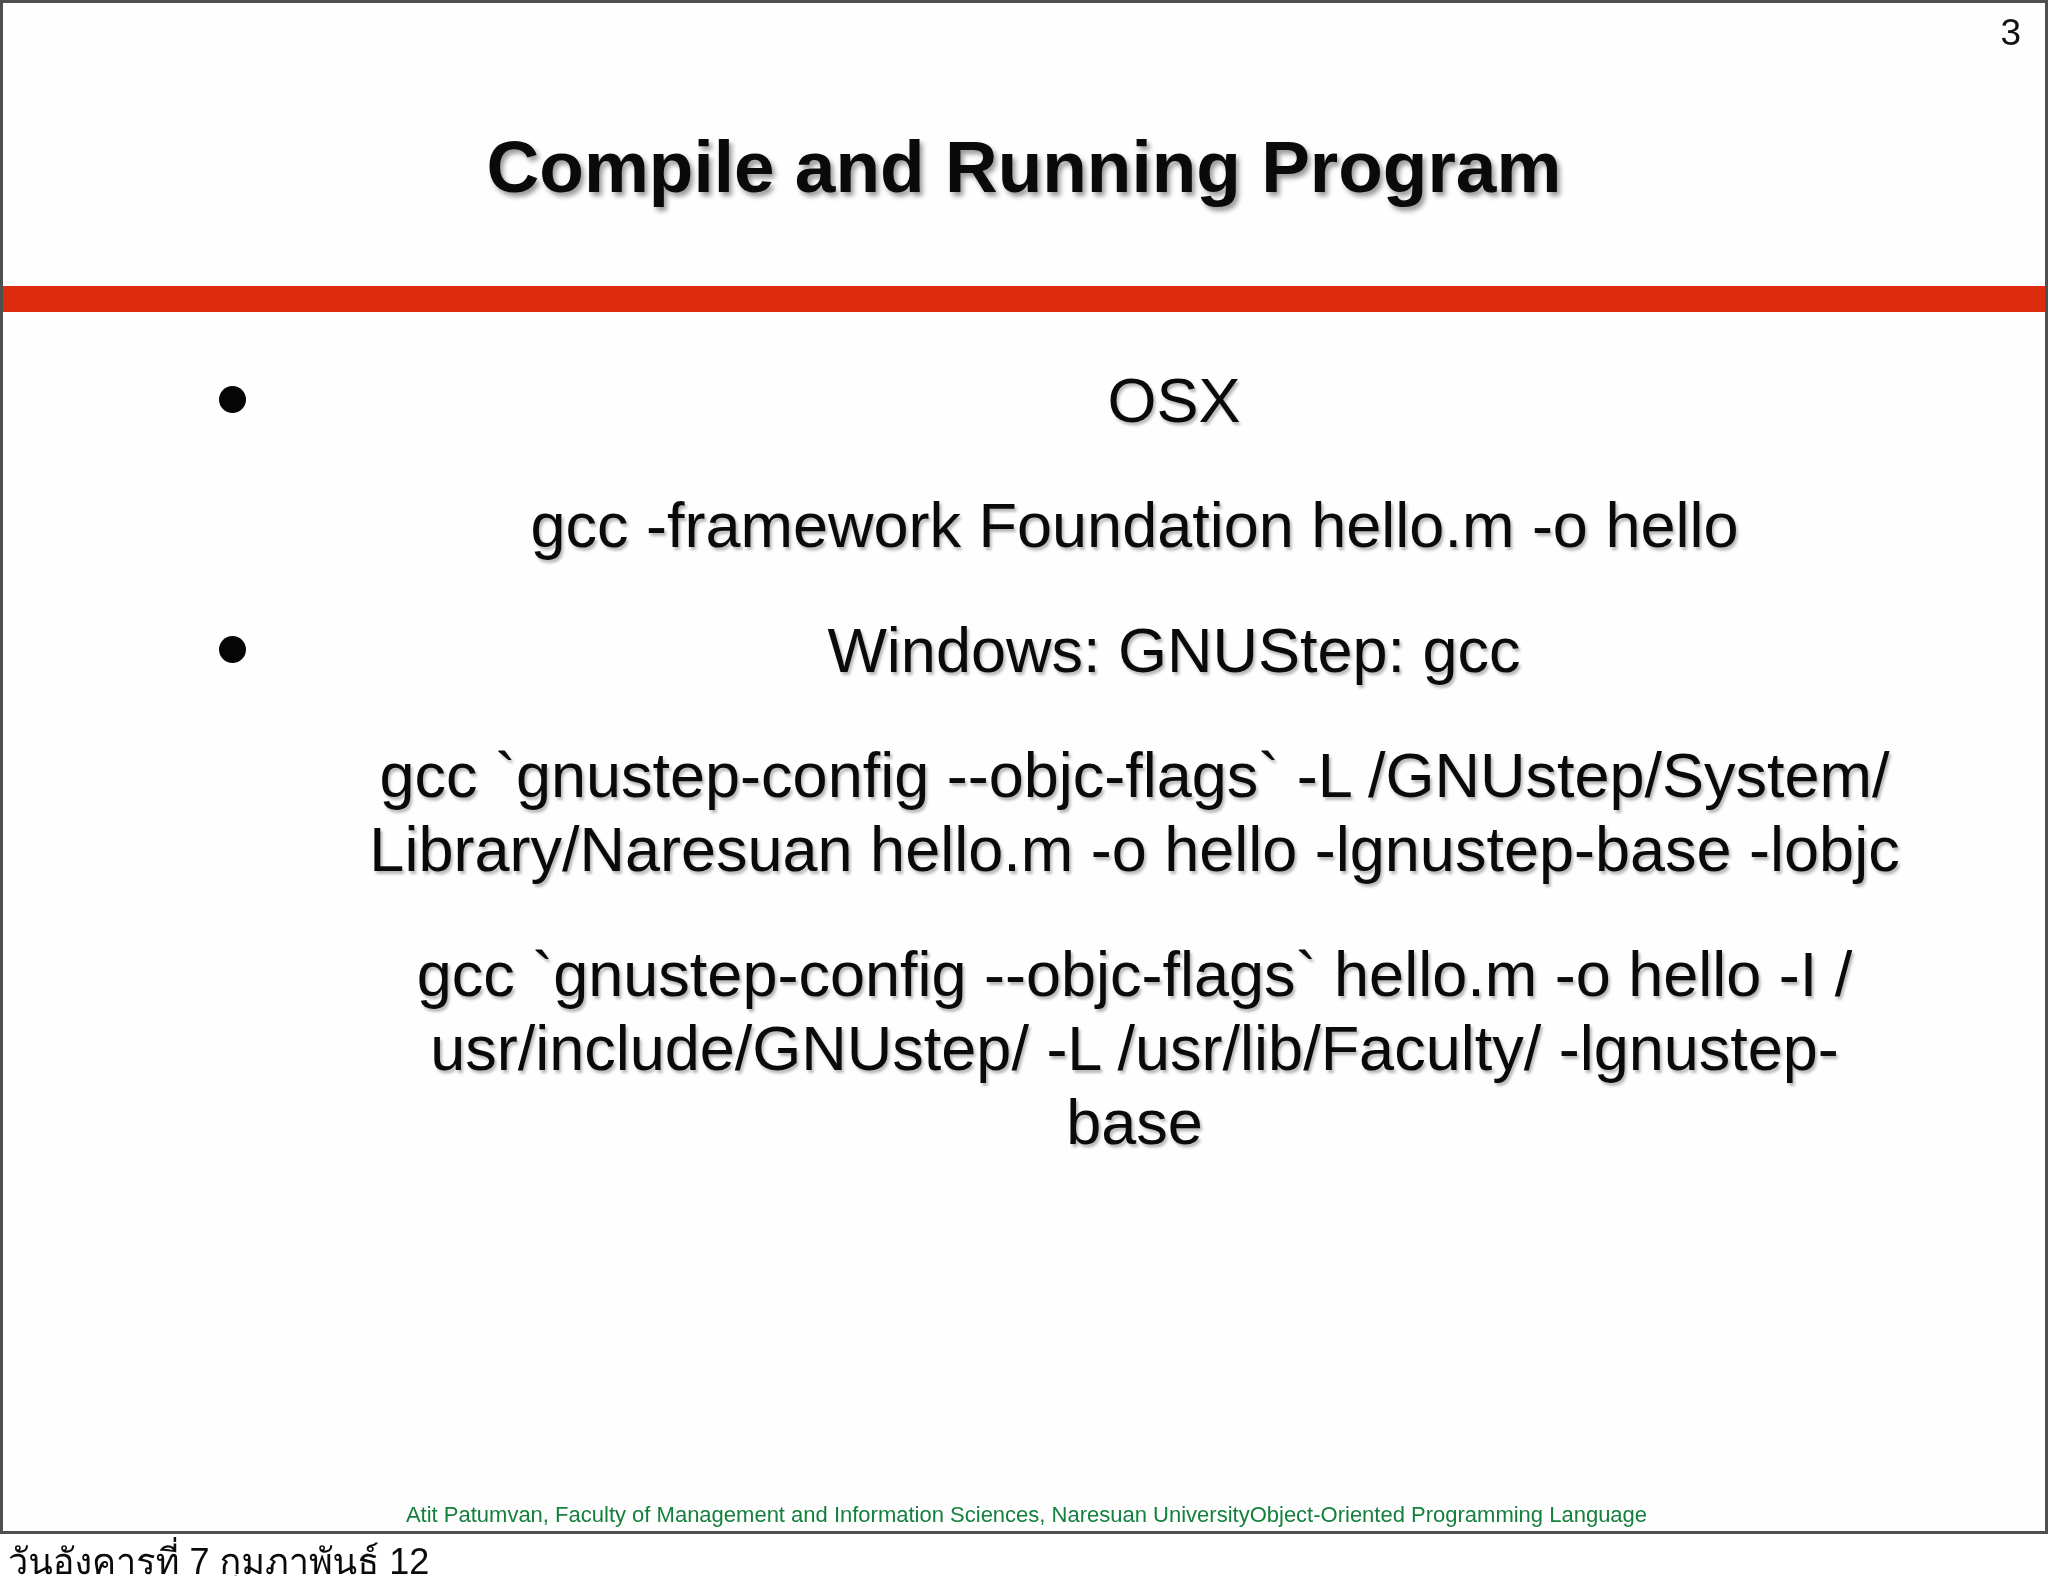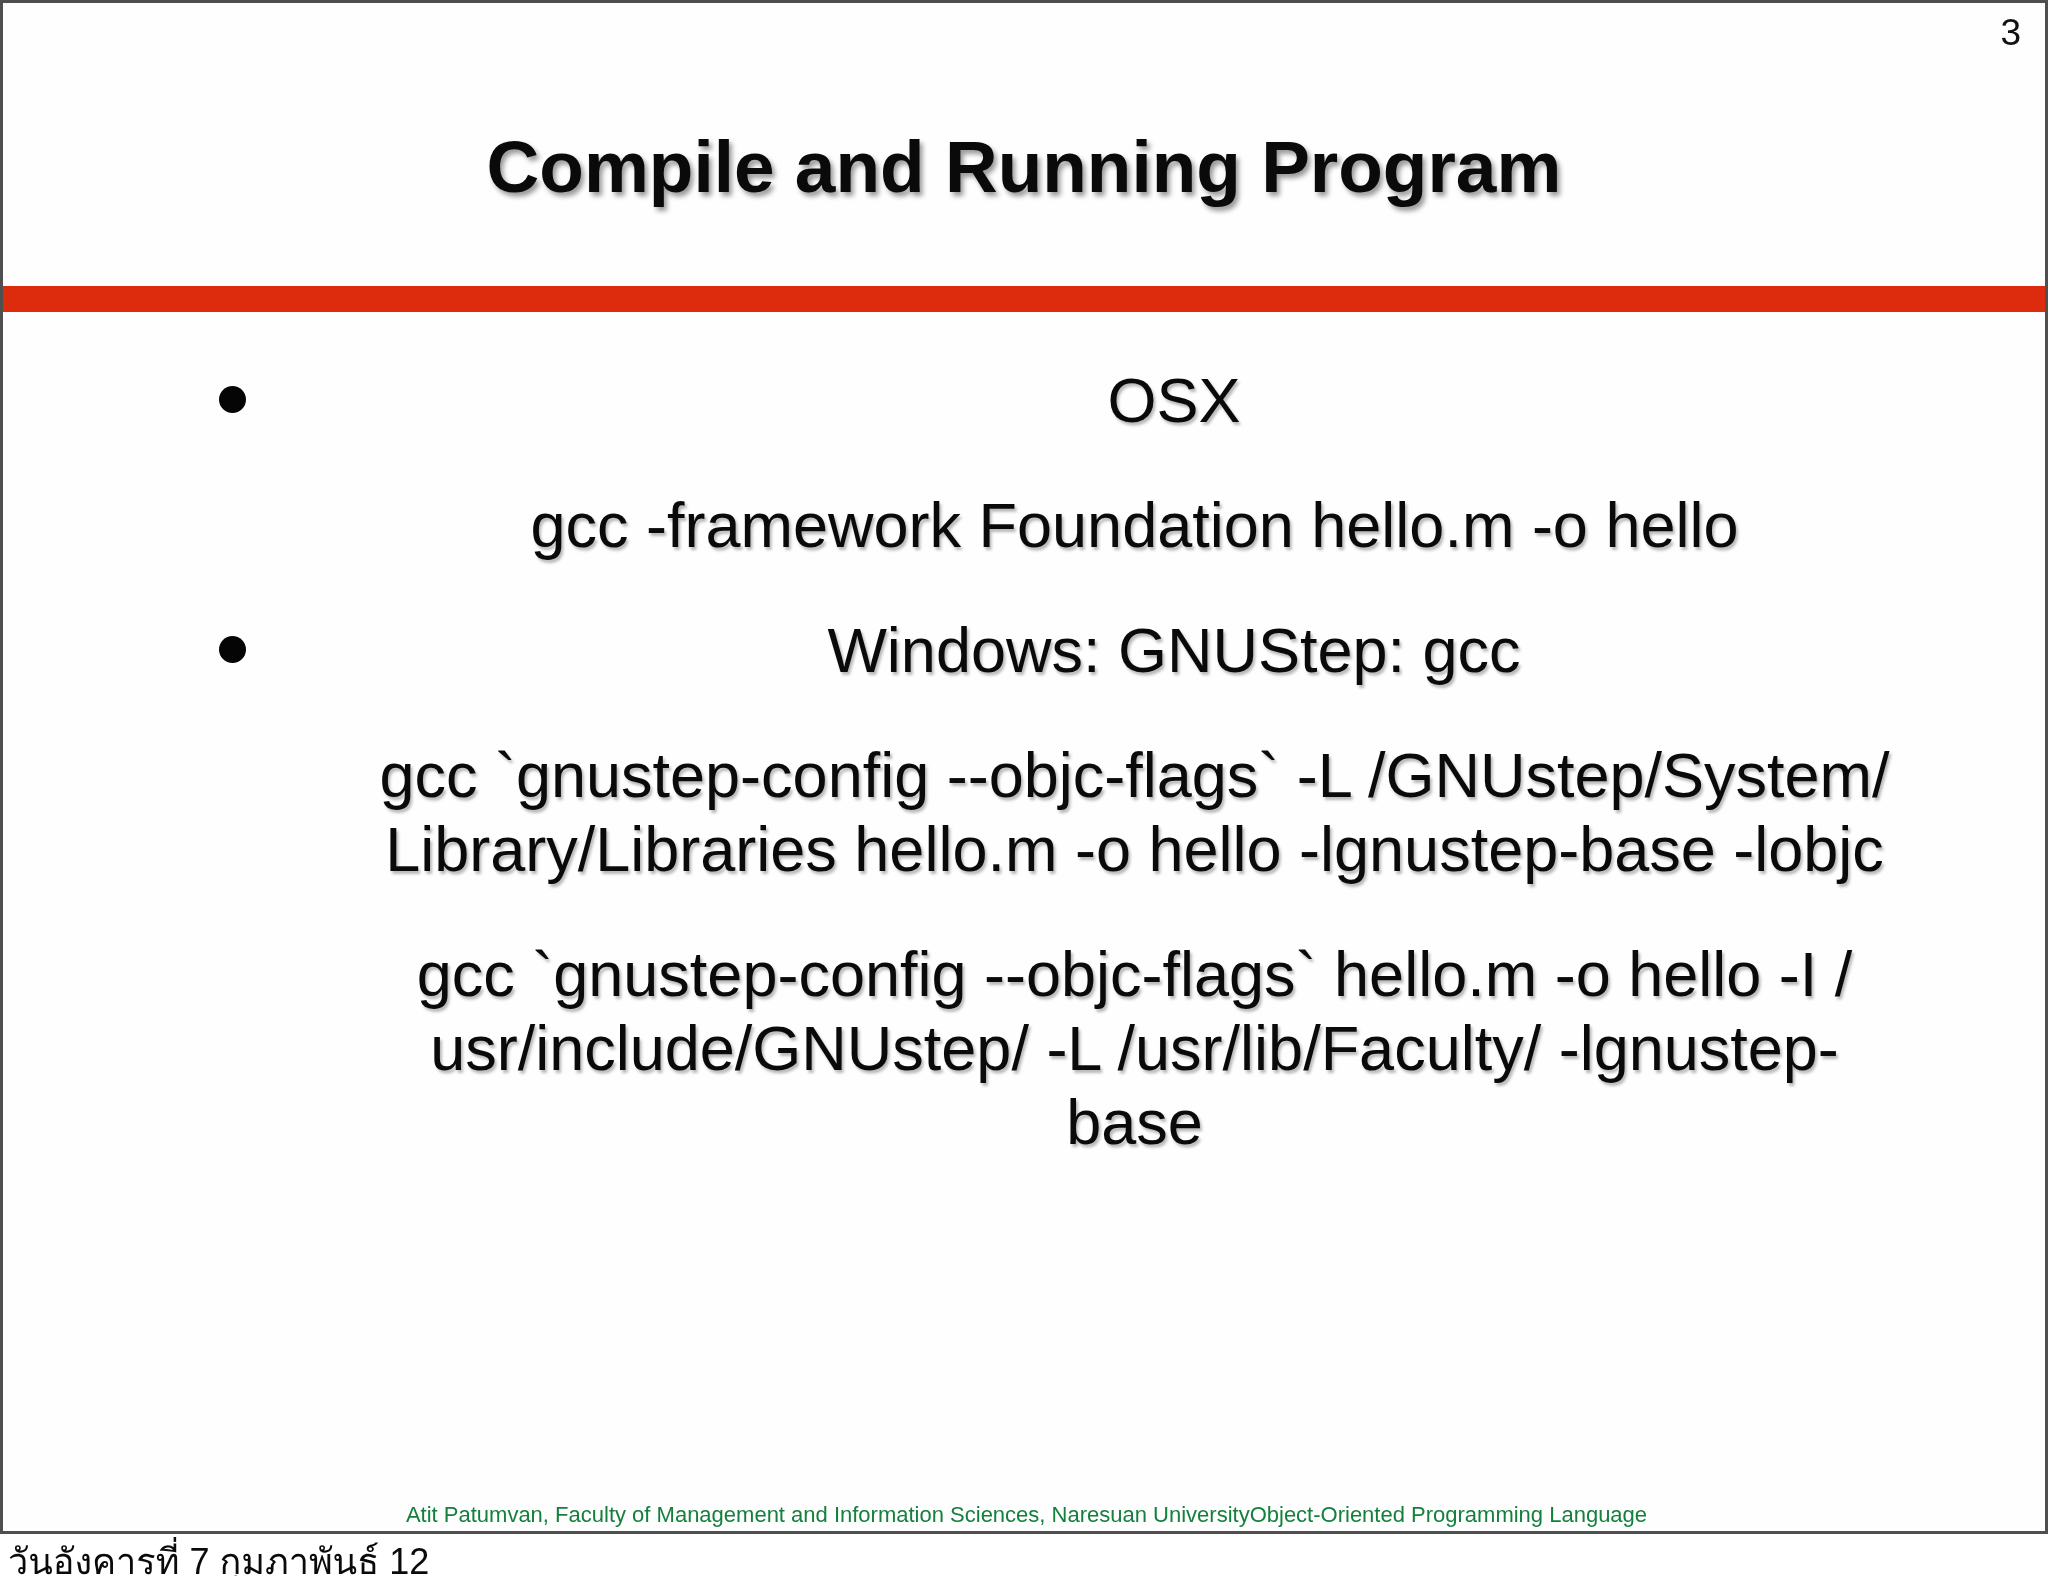--- a/index.html
+++ b/index.html
@@ -128,21 +128,21 @@
         <div>gcc -framework Foundation hello.m -o hello</div>
       </div>
 
       <div class="row bullet-row">
         <span class="bullet-dot"></span>
         <span>Windows: GNUStep: gcc</span>
       </div>
 
       <div class="row code-row">
         <div>gcc `gnustep-config --objc-flags` -L /GNUstep/System/</div>
-        <div>Library/Libraries hello.m -o hello -lgnustep-base -lobjc</div>
+        <div>Library/Naresuan hello.m -o hello -lgnustep-base -lobjc</div>
       </div>
 
 
       <div class="row code-row">
         <div>gcc `gnustep-config --objc-flags` hello.m -o hello -I /</div>
         <div>usr/include/GNUstep/ -L /usr/lib/Faculty/ -lgnustep-</div>
         <div>base</div>
       </div>
 
     </div>

